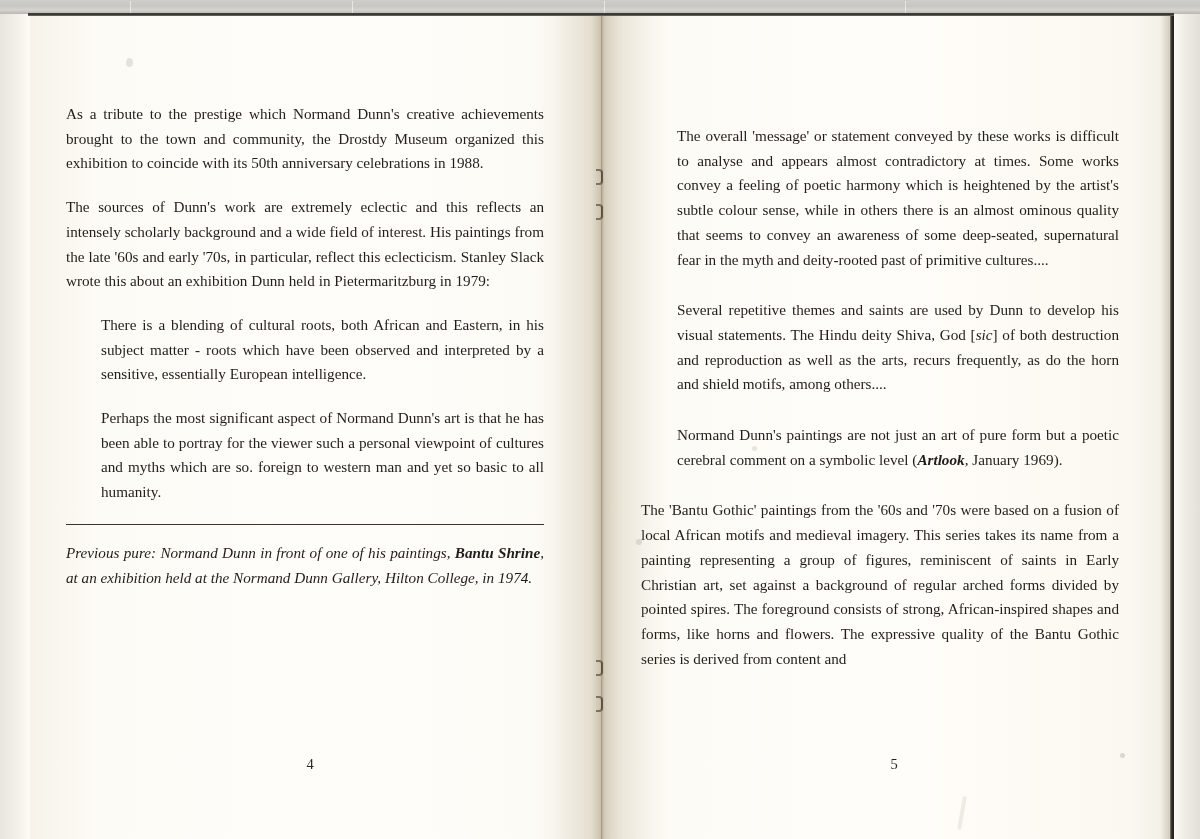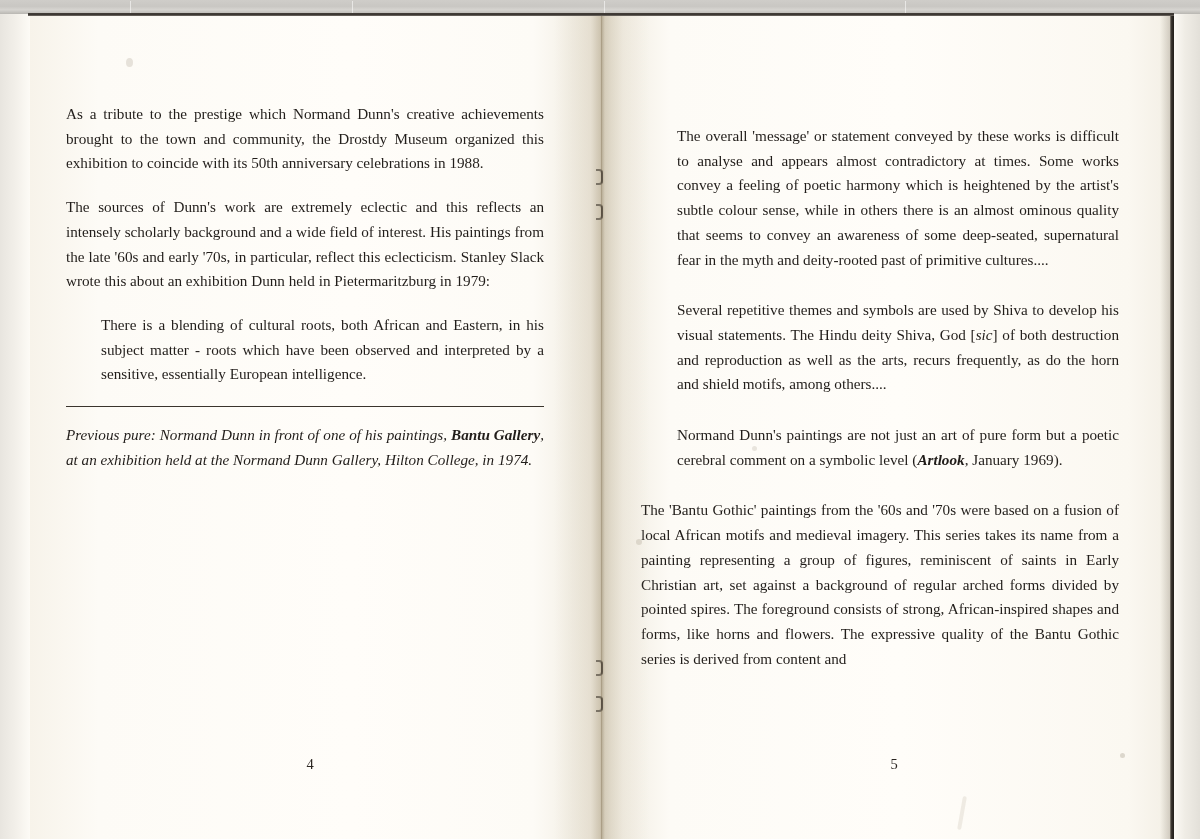--- a/index.html
+++ b/index.html
@@ -228,35 +228,36 @@
     <div class="page page-left">
       <div class="col col-left">
 
 
         <p class="body">As a tribute to the prestige which Normand Dunn's creative achievements brought to the town and community, the Drostdy Museum organized this exhibition to coincide with its 50th anniversary celebrations in 1988.</p>
 
         <p class="body">The sources of Dunn's work are extremely eclectic and this reflects an intensely scholarly background and a wide field of interest.  His paintings from the late '60s and early '70s, in particular, reflect this eclecticism.  Stanley Slack wrote this about an exhibition Dunn held in Pietermaritzburg in 1979:</p>
 
         <p class="quote">There is a blending of cultural roots, both African and Eastern, in his subject matter - roots which have been observed and interpreted by a sensitive, essentially European intelligence.</p>
 
+        <p class="quote">Perhaps the most significant aspect of Normand Dunn's art is that he has been able to portray for the viewer such a personal viewpoint of cultures and myths which are so. foreign to western man and yet so basic to all humanity.</p>
 
         <hr class="caption-rule">
 
-        <p class="caption"><span>Previous pure:  Normand Dunn in front of one of his paintings, </span><b>Bantu Gallery</b><span>, at an exhibition held at the Normand Dunn Gallery, Hilton College, in 1974.</span></p>
+        <p class="caption"><span>Previous pure:  Normand Dunn in front of one of his paintings, </span><b>Bantu Shrine</b><span>, at an exhibition held at the Normand Dunn Gallery, Hilton College, in 1974.</span></p>
       </div>
 
       <div class="folio folio-left">4</div>
     </div>
 
     <div class="page page-right">
       <div class="col col-right">
 
         <p class="quote-right">The overall 'message' or statement conveyed by these works is difficult to analyse and appears almost contradictory at times.  Some works convey a feeling of poetic harmony which is heightened by the artist's subtle colour sense, while in others there is an almost ominous quality that seems to convey an awareness of some deep-seated, supernatural fear in the myth and deity-rooted past of primitive cultures....</p>
 
-        <p class="quote-right"><span>Several repetitive themes and symbols are used by Shiva to develop his visual statements.  The Hindu deity Shiva, God [</span><em class="sic">sic</em><span>] of both destruction and reproduction as well as the arts, recurs frequently, as do the horn and shield motifs, among others....</span></p>
+        <p class="quote-right"><span>Several repetitive themes and saints are used by Dunn to develop his visual statements.  The Hindu deity Shiva, God [</span><em class="sic">sic</em><span>] of both destruction and reproduction as well as the arts, recurs frequently, as do the horn and shield motifs, among others....</span></p>
 
         <p class="quote-right"><span>Normand Dunn's paintings are not just an art of pure form but a poetic cerebral comment on a symbolic level (</span><b class="work">Artlook</b><span>, January 1969).</span></p>
 
         <p class="body">The 'Bantu Gothic' paintings from the '60s and '70s were based on a fusion of local African motifs and medieval imagery.  This series takes its name from a painting representing a group of figures, reminiscent of saints in Early Christian art, set against a background of regular arched forms divided by pointed spires.  The foreground consists of strong, African-inspired shapes and forms, like horns and flowers.  The expressive quality of the Bantu Gothic series is derived from content and</p>
       </div>
 
       <div class="folio folio-right">5</div>
     </div>
 
     <div class="gutter"></div>

